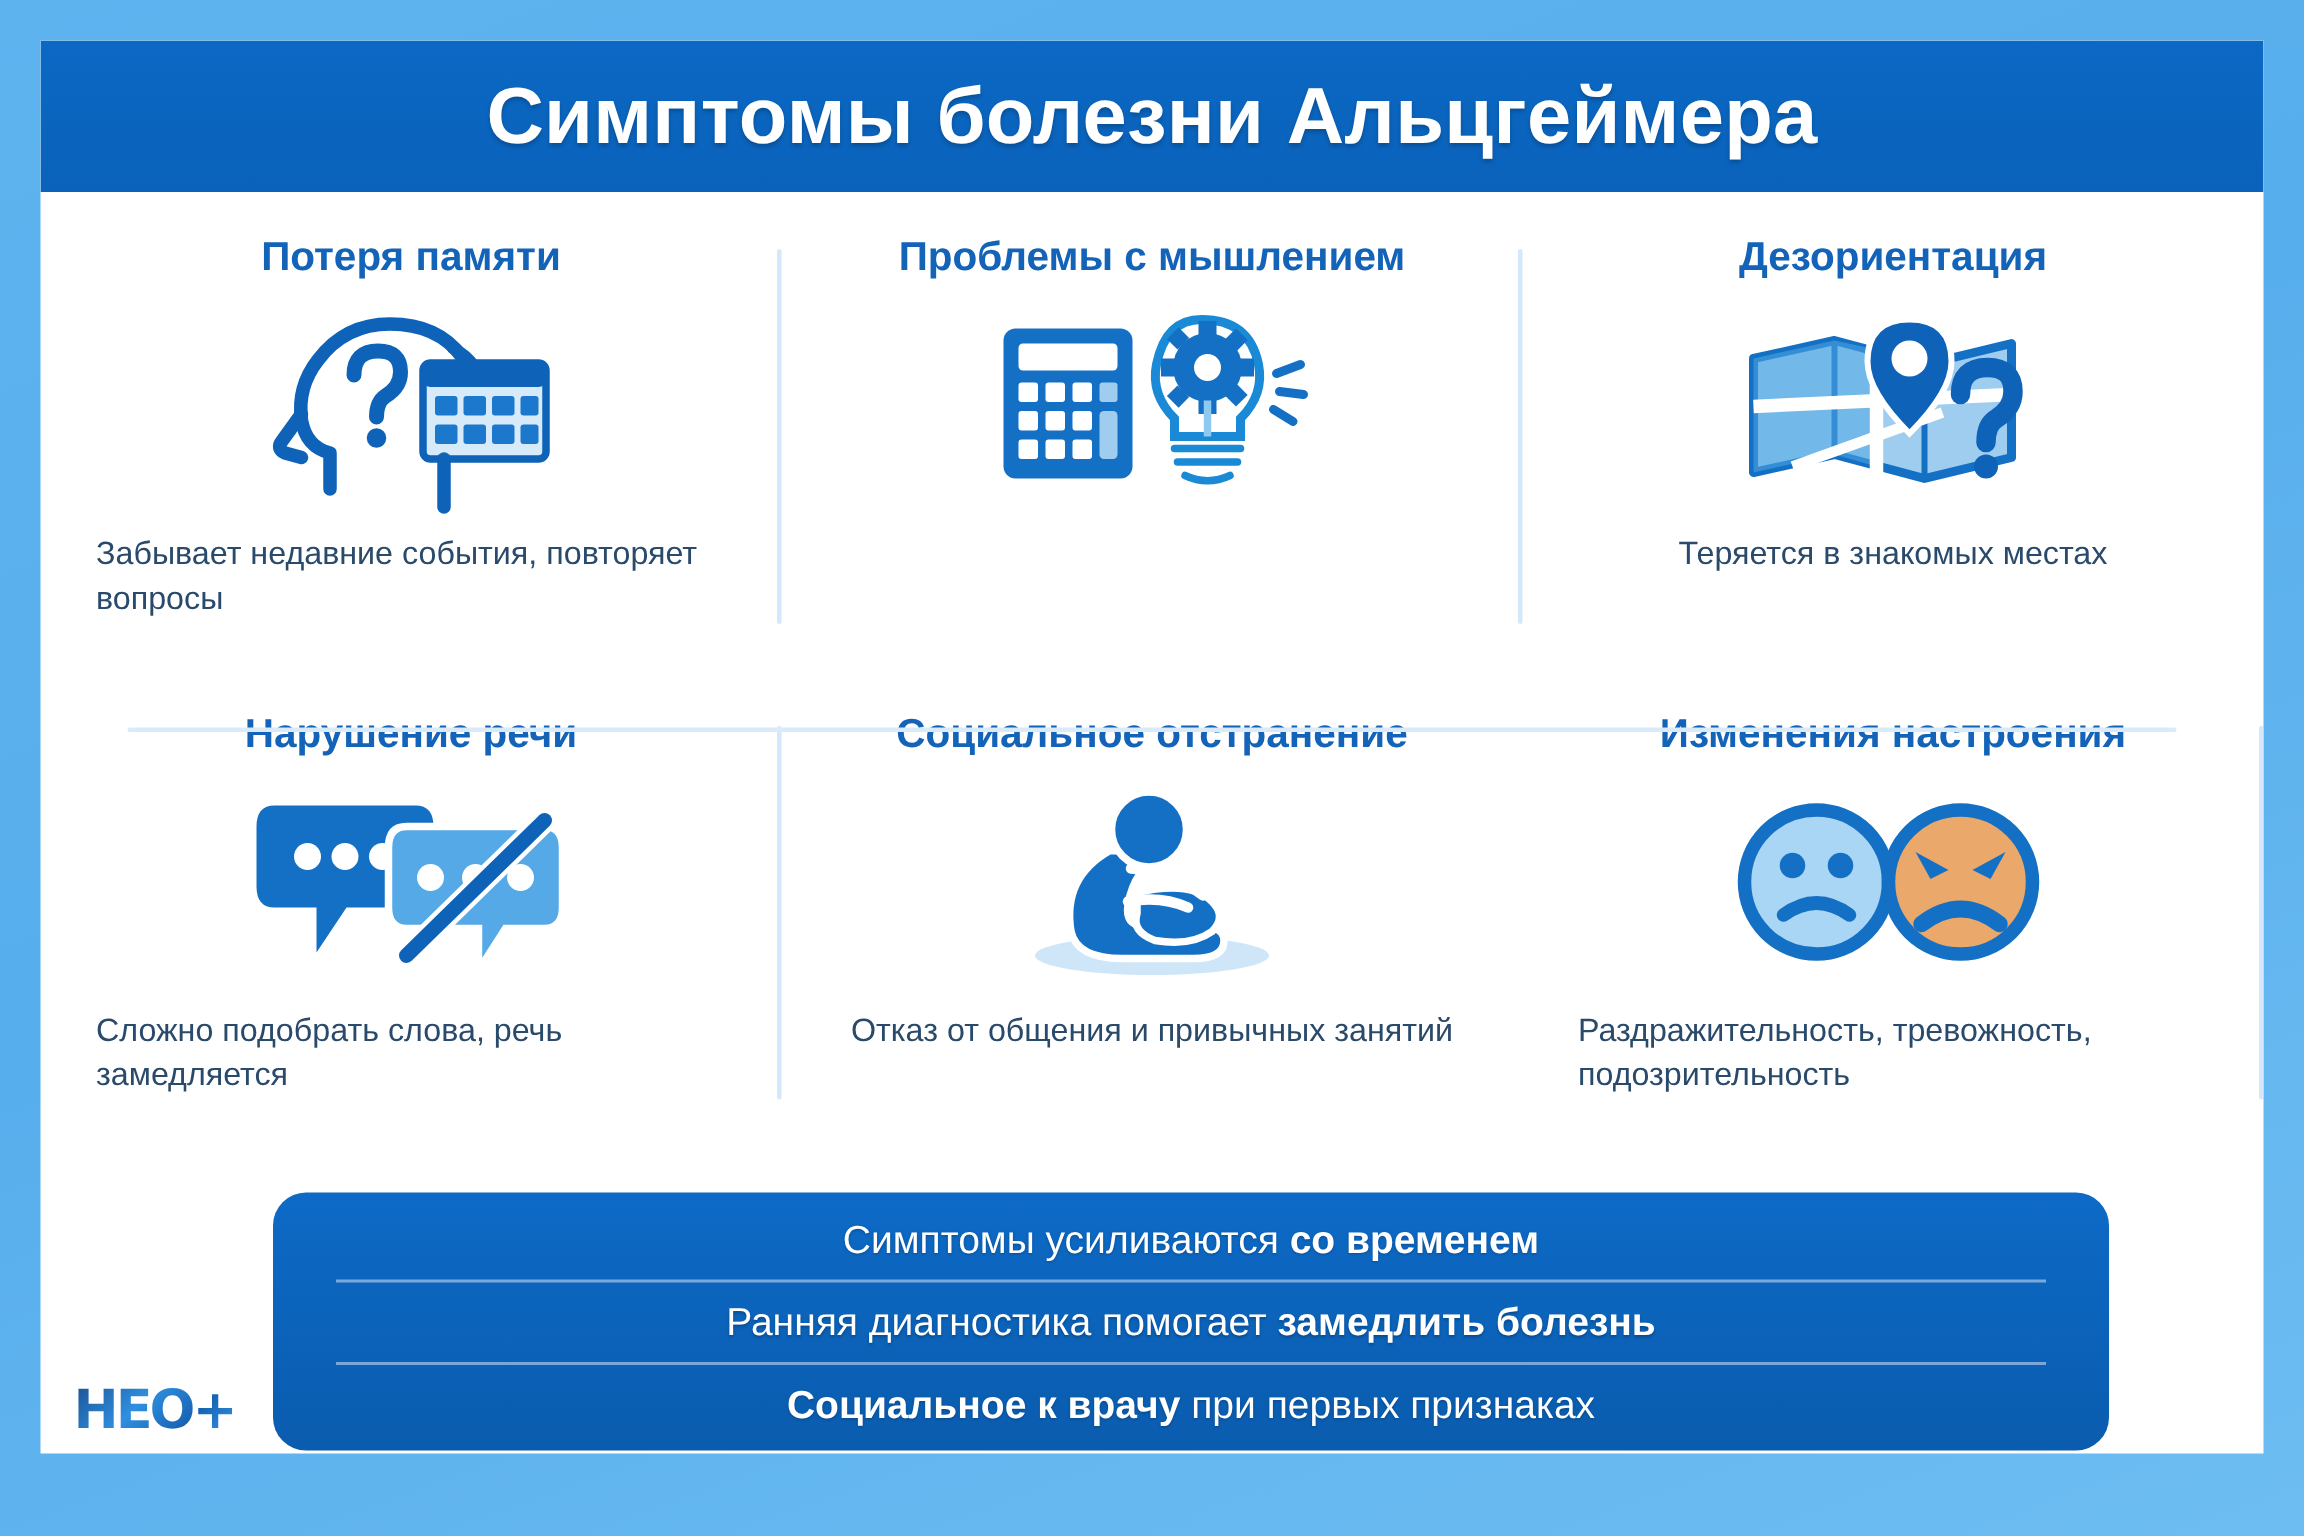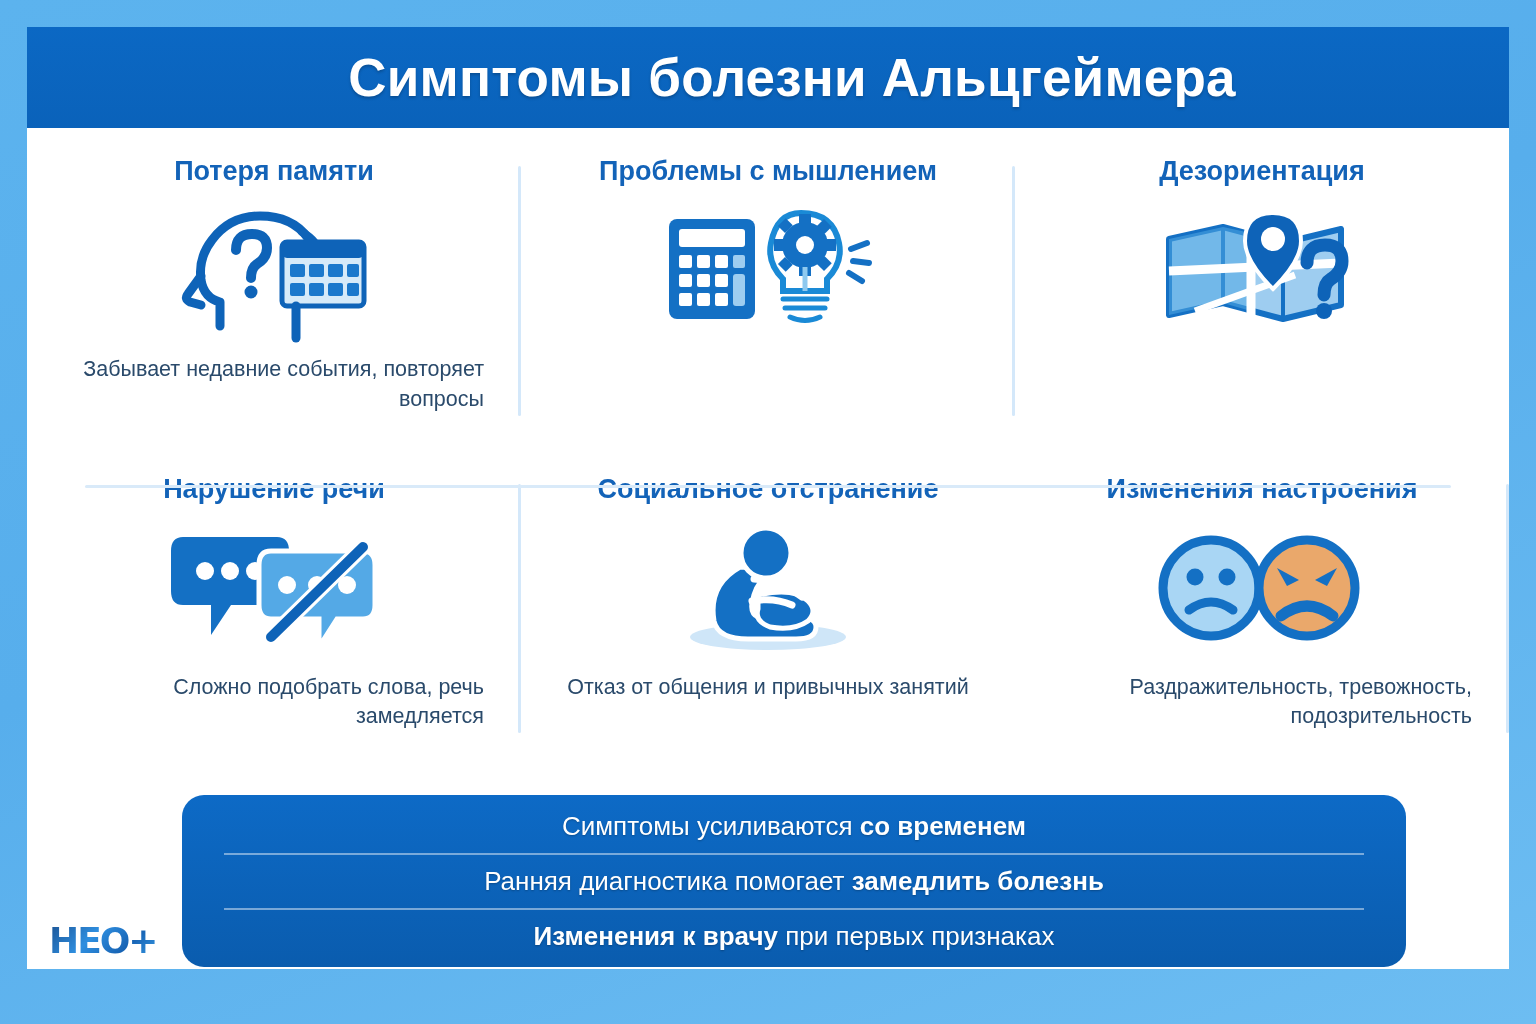--- a/index.html
+++ b/index.html
@@ -37,21 +37,20 @@
   .header-band {
     position: absolute;
     left: 0;
     top: 0;
     width: 1482px;
     height: 101px;
     background: linear-gradient(180deg, #0b68c4 0%, #0a62ba 100%);
     display: flex;
     align-items: center;
     justify-content: center;
-    padding-left: 24px;
   }
   .header-title {
     color: #ffffff;
     font-size: 53px;
     font-weight: bold;
     letter-spacing: 0.2px;
     text-shadow: 0 2px 3px rgba(0,0,0,0.22);
     white-space: nowrap;
   }
 
@@ -109,21 +108,21 @@
     height: 150px;
     display: flex;
     align-items: center;
     justify-content: center;
     margin: 4px 0 10px 0;
   }
   .card-desc {
     color: #2a4a6b;
     font-size: 21.5px;
     line-height: 1.38;
-    text-align: right;
+    text-align: left;
     max-width: 420px;
   }
 
   
   .callout {
     position: absolute;
     left: 155px;
     top: 768px;
     width: 1224px;
     height: 172px;
@@ -279,20 +278,21 @@
             <path d="M96 22 L96 112" stroke="#ffffff" stroke-width="9" fill="none"></path>
             <path d="M40 106 L140 70" stroke="#ffffff" stroke-width="7" fill="none"></path>
 
             <path d="M118 8 Q146 8 146 36 Q146 56 118 84 Q90 56 90 36 Q90 8 118 8 Z" fill="#0e63b8" stroke="#ffffff" stroke-width="4"></path>
             <circle cx="118" cy="34" r="12" fill="#ffffff"></circle>
 
             <path d="M152 58 Q152 40 170 40 Q187 40 187 56 Q187 67 176 74 Q169 78 169 90" fill="none" stroke="#0e63b8" stroke-width="13" stroke-linecap="round"></path>
             <circle cx="169" cy="106" r="8" fill="#0e63b8"></circle>
           </svg>
         </div>
+        <div class="card-desc">Теряется в знакомых местах</div>
       </div>
 
       <div class="cell sep-right">
         <div class="card-title">Нарушение речи</div>
         <div class="icon-box">
           <svg width="215" height="125" viewBox="0 0 215 125">
 
             <path d="M16 12 L110 12 Q122 12 122 26 L122 66 Q122 80 110 80 L64 80 L44 110 L44 80 L16 80 Q4 80 4 66 L4 26 Q4 12 16 12 Z" fill="#1470c4"></path>
             <g fill="#ffffff">
               <circle cx="38" cy="46" r="9"></circle>
@@ -358,20 +358,20 @@
     <div class="row-divider"></div>
 
     <div class="callout">
       <div class="callout-line">
         <span>Симптомы усиливаются </span><b>со временем</b><span></span>
       </div>
       <div class="callout-line">
         <span>Ранняя диагностика помогает </span><b>замедлить болезнь</b><span></span>
       </div>
       <div class="callout-line">
-        <span></span><b>Изменения к врачу</b><span> при первых признаках</span>
+        <span></span><b>Социальное к врачу</b><span> при первых признаках</span>
       </div>
     </div>
 
     <div class="logo">НЕО+</div>
 
   </div>
 </div>
 
 </body></html>

